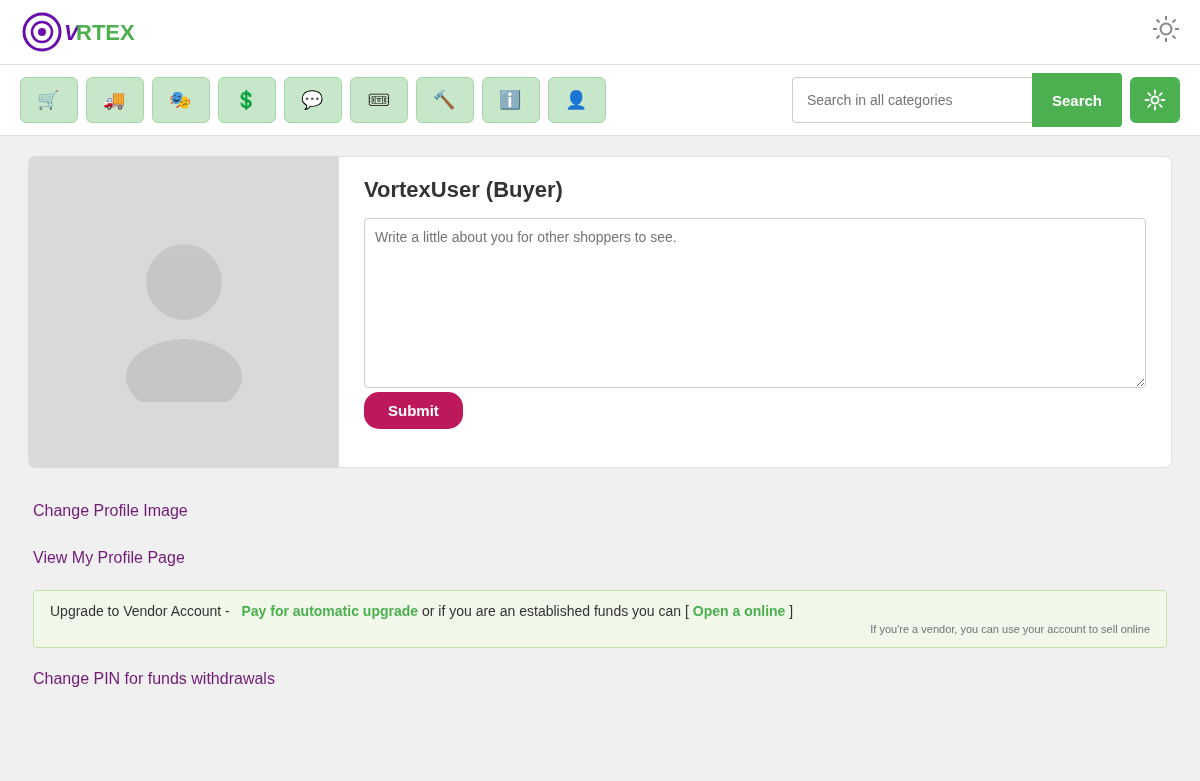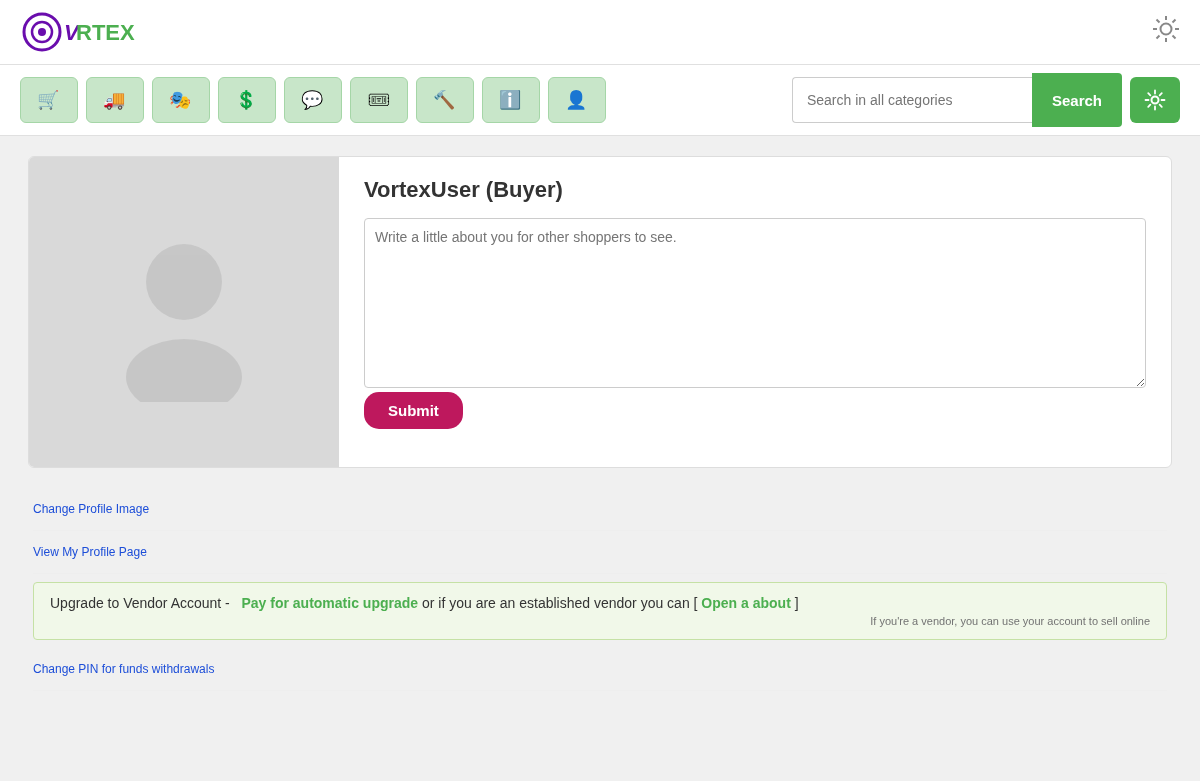--- a/index.html
+++ b/index.html
@@ -170,22 +170,22 @@
     }
 
     
     .links-section {
       padding: 0 5px;
     }
 
     .link-item {
       padding: 14px 0;
       border-bottom: 1px solid #eee;
-      font-size: 12px;
-      color: #1d4ed8;
+      font-size: 16px;
+      color: #701a75;
       cursor: pointer;
     }
 
     
     .upgrade-banner {
       background: #f1f8e9;
       border: 1px solid #c5e1a5;
       border-radius: 4px;
       padding: 12px 16px;
       margin: 8px 0;
@@ -287,21 +287,21 @@
   </div>
 
   <div class="links-section">
     <div class="link-item">Change Profile Image</div>
     <div class="link-item">View My Profile Page</div>
 
     <div class="upgrade-banner">
       <span>Upgrade to Vendor Account -</span>
       &nbsp;
       <a class="upgrade-link" href="#">Pay for automatic upgrade</a>
-      <span> or  if you are an established vendor you can [</span>
-      <a class="upgrade-link" href="#">Open a about</a>
+      <span> or  if you are an established funds you can [</span>
+      <a class="upgrade-link" href="#">Open a online</a>
       <span>]</span>
       <div class="upgrade-note">If you're a vendor, you can use your account to sell online</div>
     </div>
 
     <div class="link-item">Change PIN for funds withdrawals</div>
   </div>
 </div>
 
 </body></html>

